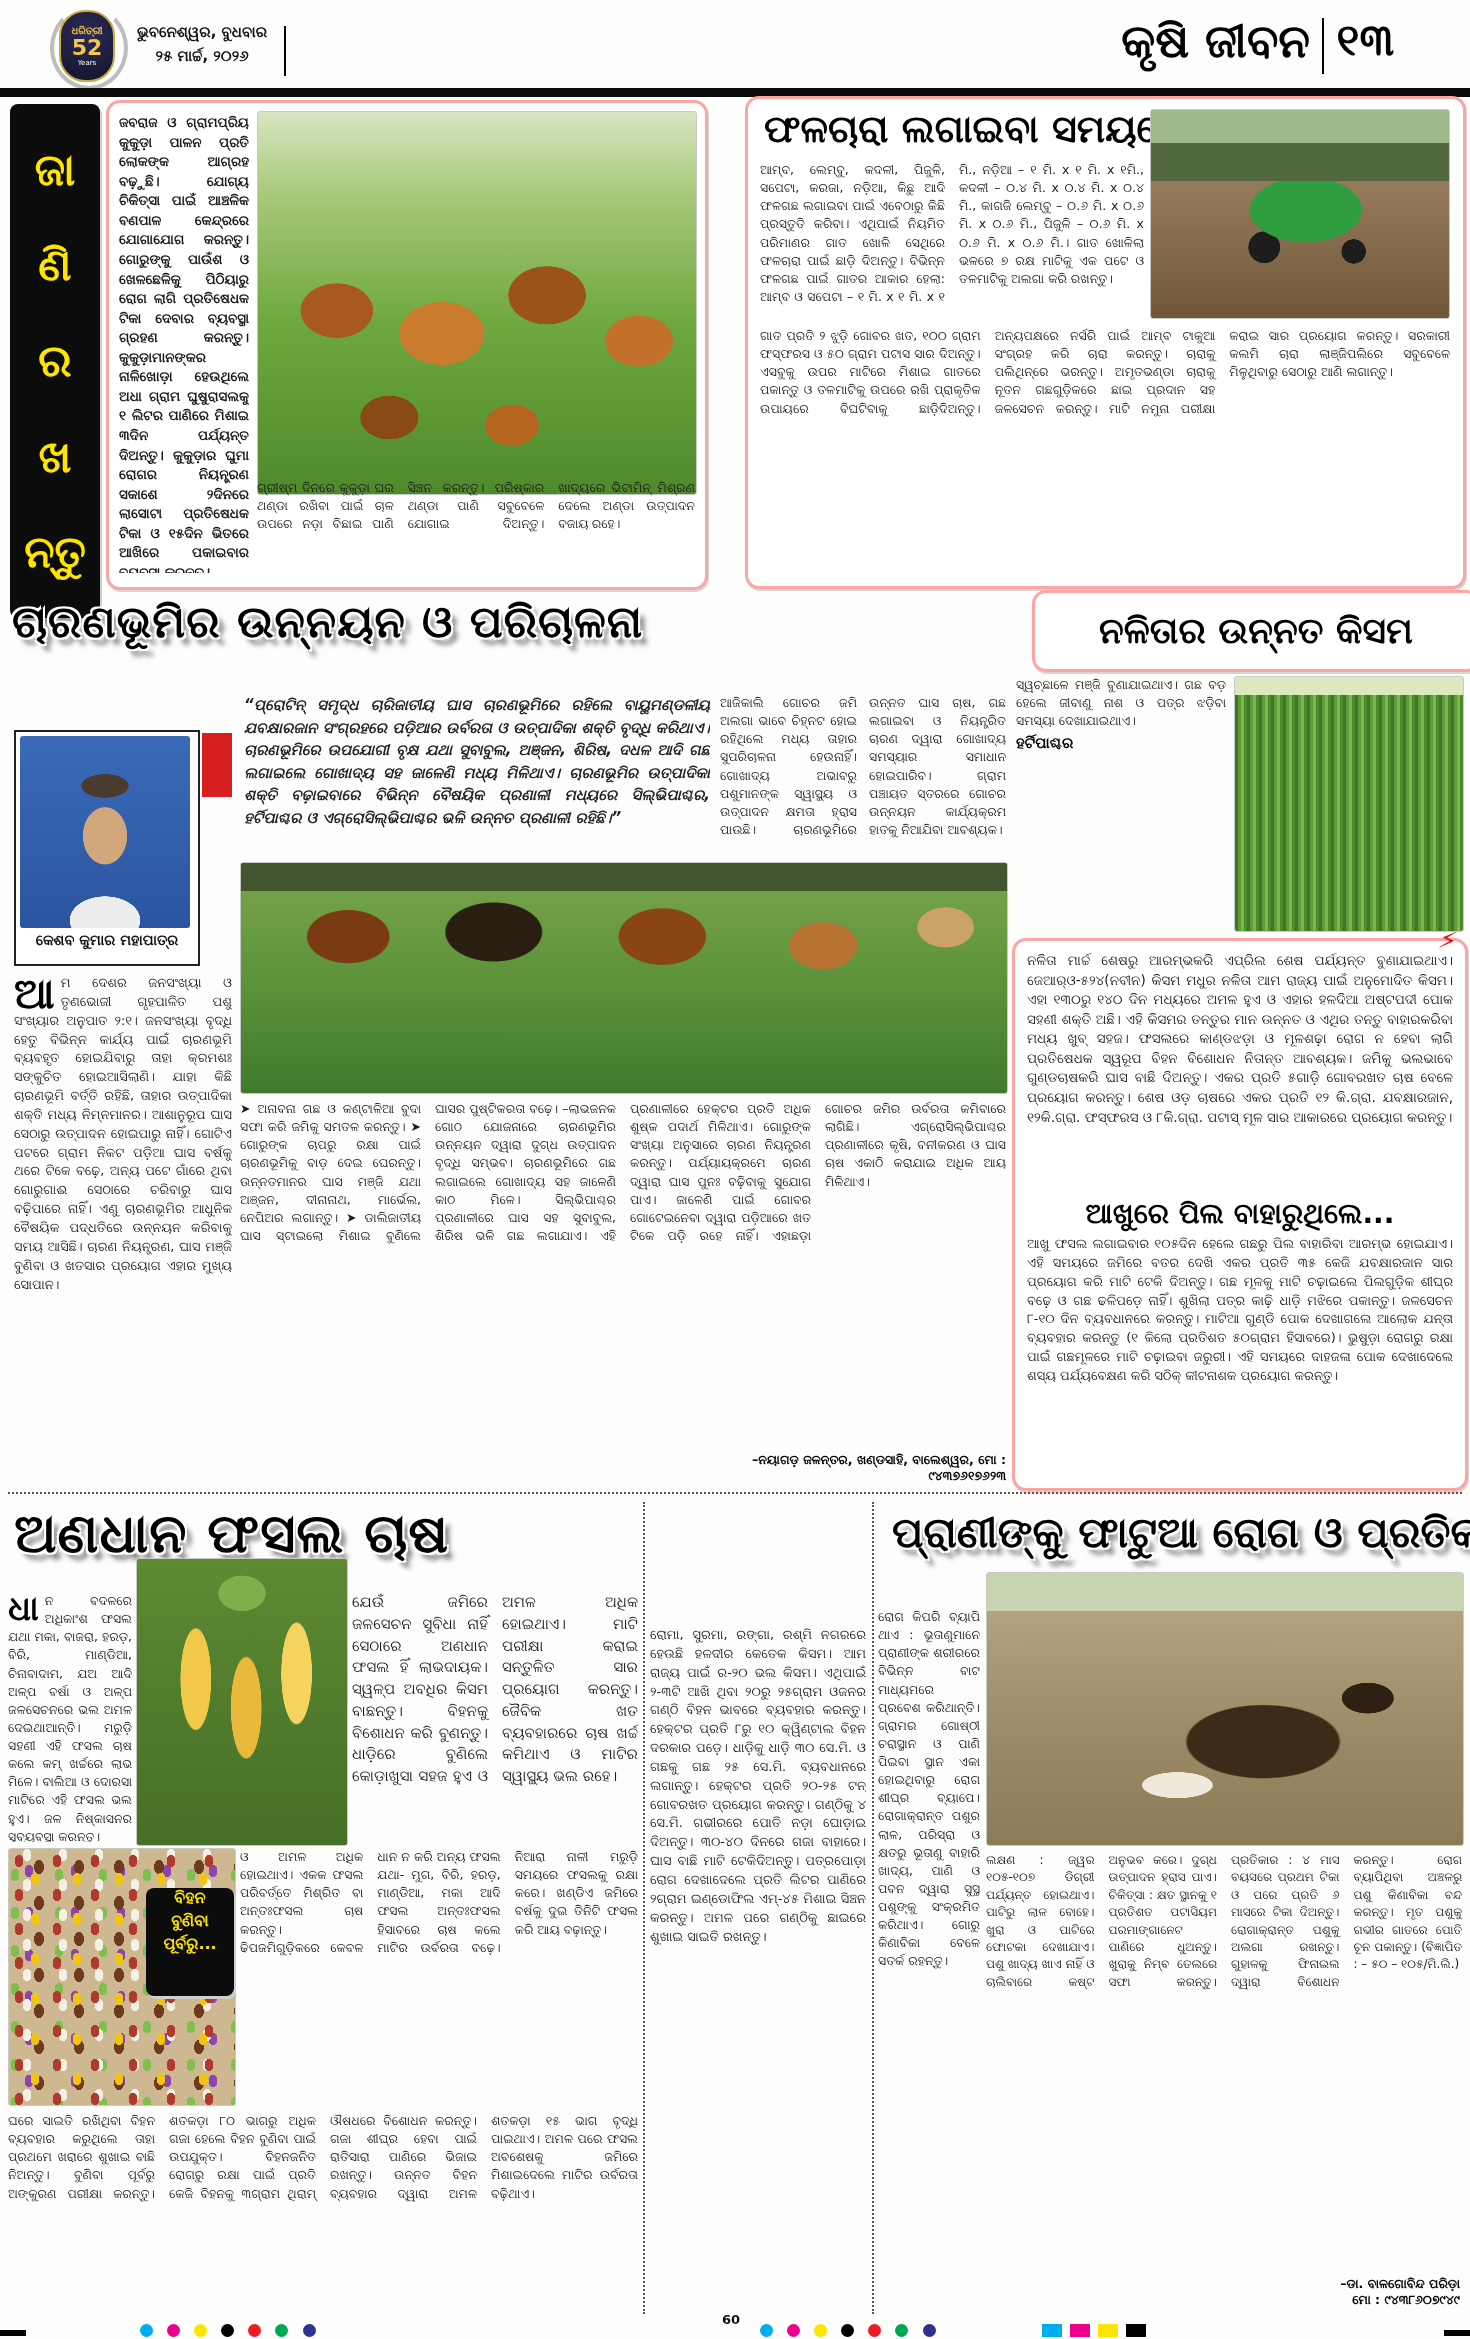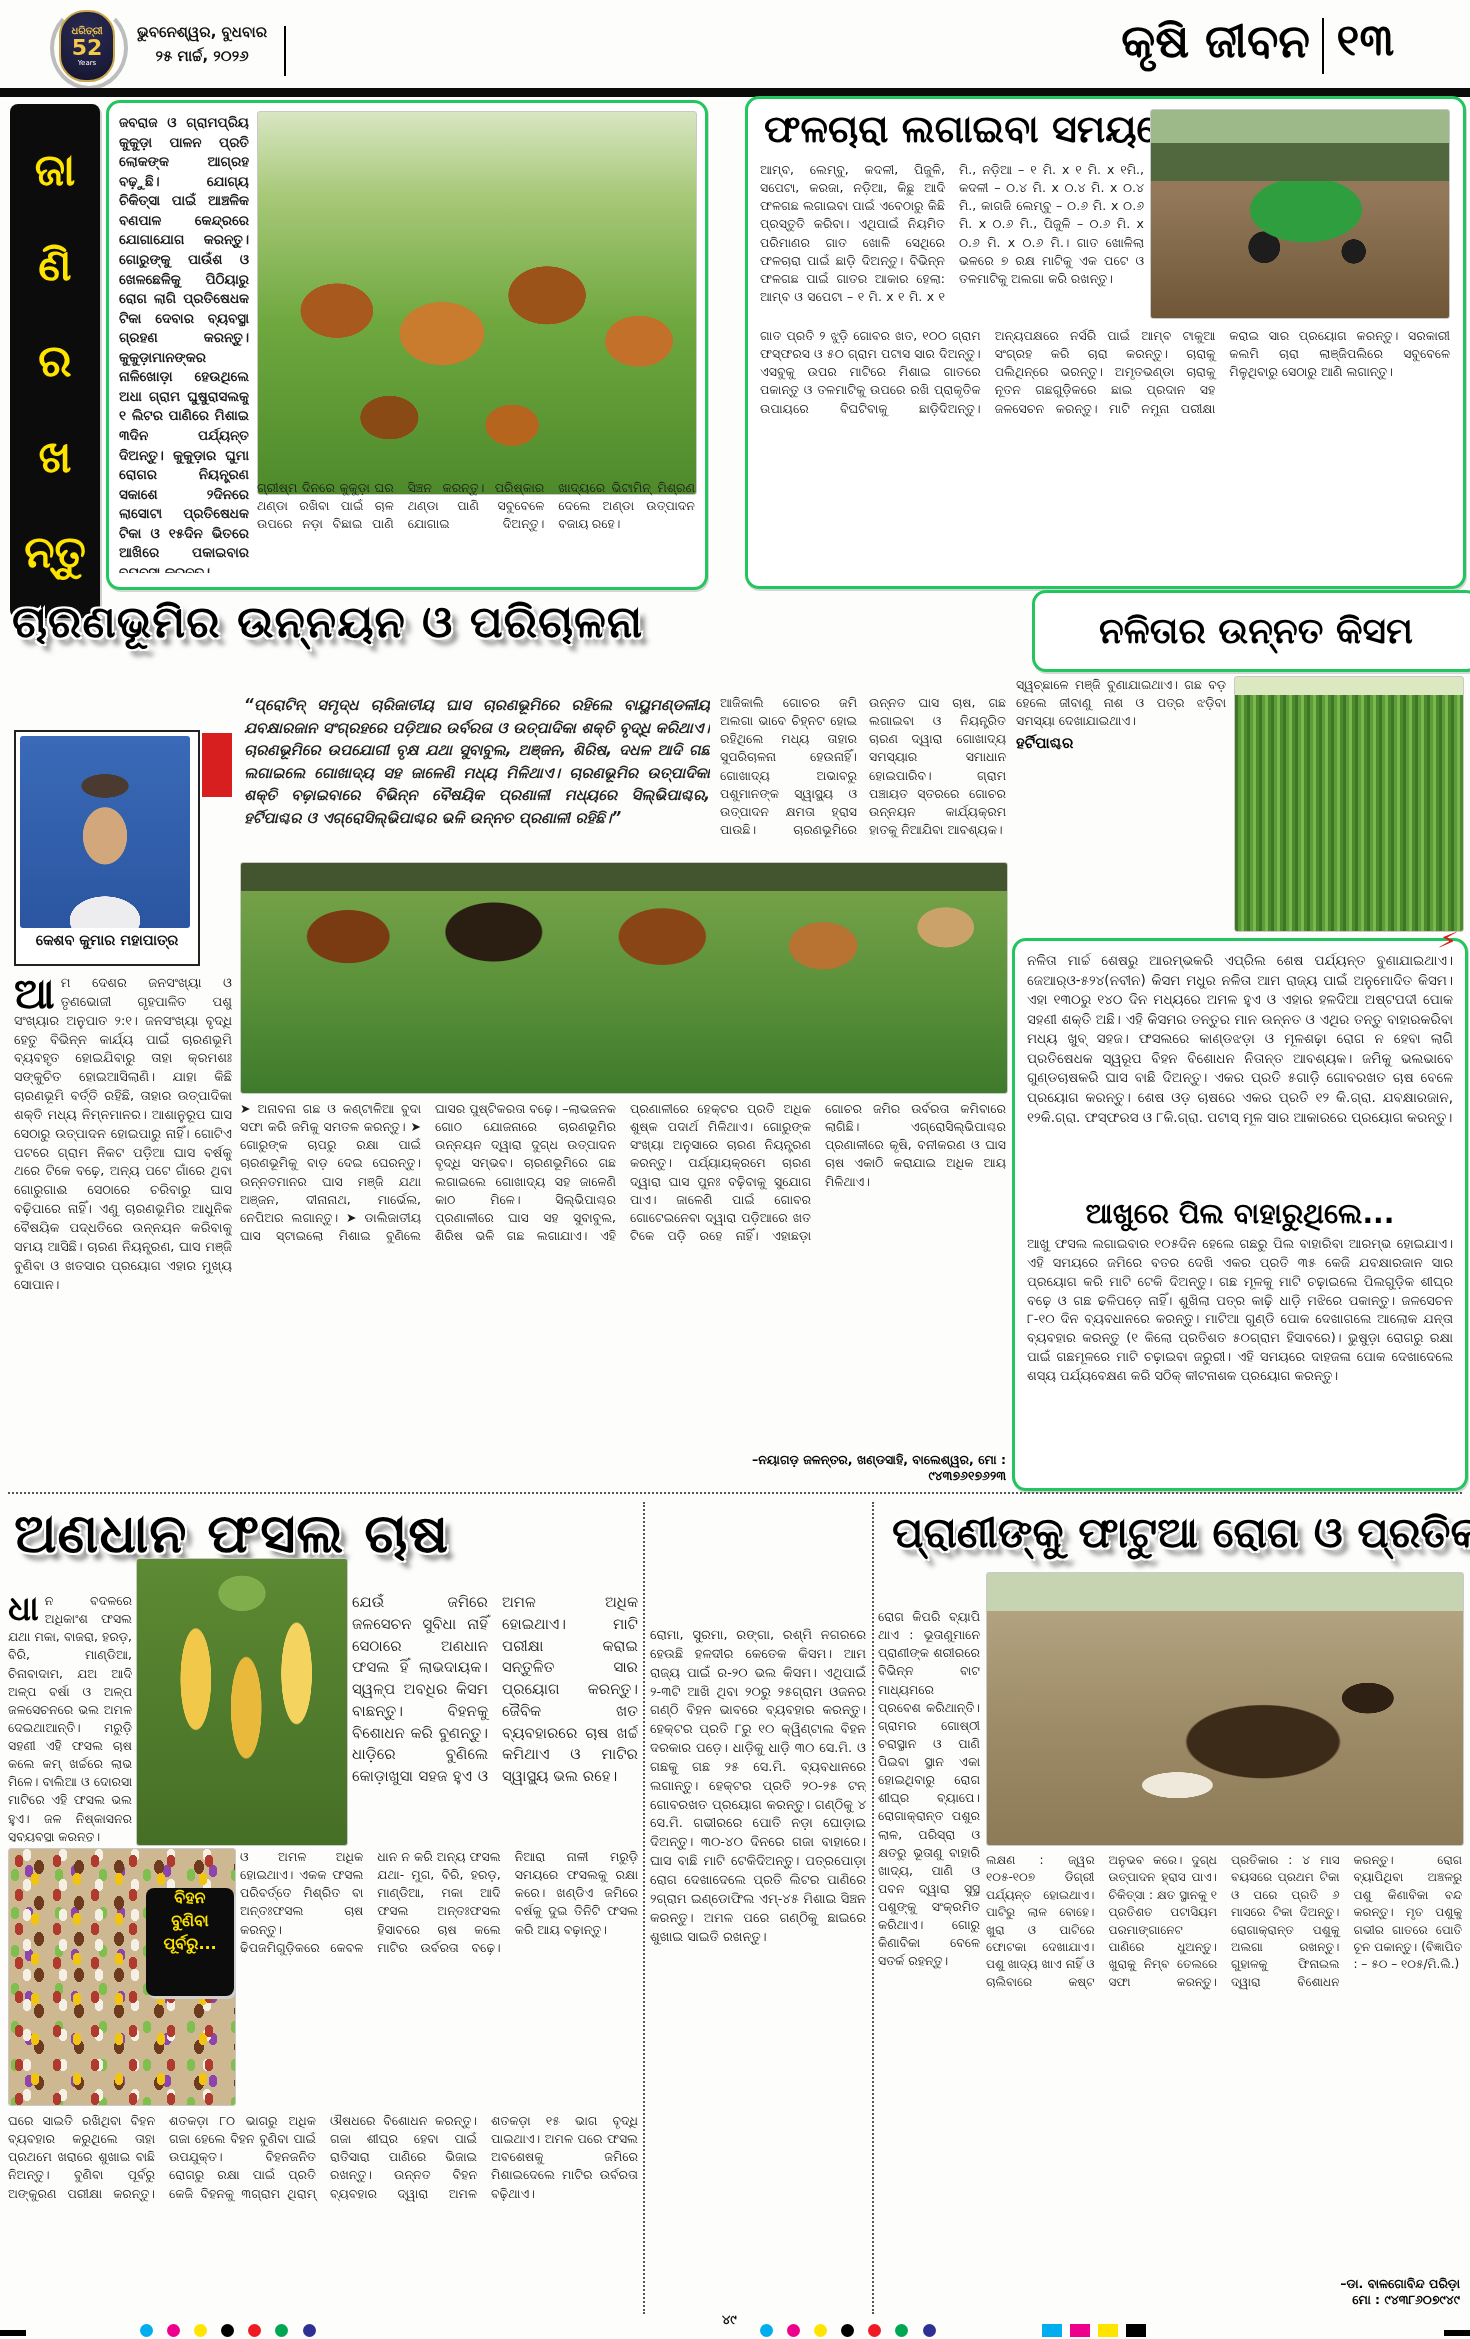--- a/index.html
+++ b/index.html
@@ -1,19 +1,19 @@
 <!DOCTYPE html>
 <html><head>
 <meta charset="utf-8">
 <style>
   html,body{margin:0;padding:0;background:#e8e8e4;}
   .page{position:relative;width:1470px;height:2339px;background:#fdfdfb;margin:0 auto;
         font-family:"DejaVu Sans","Liberation Sans",sans-serif;color:#111;overflow:hidden;}
   .abs{position:absolute;}
-  .panel{border:3px solid #22c55e;border-radius:14px;background:#fff;box-shadow:1px 2px 0 #d5d5d5;}
+  .panel{border:3px solid #fca5a5;border-radius:14px;background:#fff;box-shadow:1px 2px 0 #d5d5d5;}
   .body{font-size:13px;line-height:1.45;text-align:justify;color:#1a1a1a;overflow:hidden;word-break:break-word;}
   .cols2{column-count:2;column-gap:14px;}
   .cols3{column-count:3;column-gap:14px;}
   .cols4{column-count:4;column-gap:14px;}
   .headline-heavy{font-weight:bold;color:#000;white-space:nowrap;letter-spacing:1px;
     text-shadow:-2px -2px 0 #fff,2px -2px 0 #fff,-2px 2px 0 #fff,2px 2px 0 #fff,6px 7px 5px rgba(0,0,0,.5);}
   .headline-plain{font-weight:bold;color:#000;white-space:nowrap;}
   .photo{background-size:cover;border-radius:3px;border:1px solid #c9c9c9;}
   .dropcap{float:left;font-size:42px;line-height:.85;font-weight:bold;padding:2px 6px 0 0;color:#000;}
   .blackbox{background:#0c0c0c;border-radius:8px;box-shadow:2px 3px 0 #cfcfcf;}
@@ -192,21 +192,21 @@
          radial-gradient(60px 22px at 40% 78%, #efe9dc 0 58%, transparent 60%),
          linear-gradient(180deg,#b3a27f 14%,#9c8a66 60%,#8d7b58 100%);"></div>
 
   <div class="body cols4 abs" style="left:986px;top:1852px;width:476px;height:418px;font-size:12px;">ଲକ୍ଷଣ : ଜ୍ୱର ୧୦୫-୧୦୭ ଡିଗ୍ରୀ ପର୍ଯ୍ୟନ୍ତ ହୋଇଥାଏ। ପାଟିରୁ ଲାଳ ବୋହେ। ଖୁରା ଓ ପାଟିରେ ଫୋଟକା ଦେଖାଯାଏ। ପଶୁ ଖାଦ୍ୟ ଖାଏ ନାହିଁ ଓ ଚାଲିବାରେ କଷ୍ଟ ଅନୁଭବ କରେ। ଦୁଗ୍ଧ ଉତ୍ପାଦନ ହ୍ରାସ ପାଏ। ଚିକିତ୍ସା : କ୍ଷତ ସ୍ଥାନକୁ ୧ ପ୍ରତିଶତ ପଟାସିୟମ ପରମାଙ୍ଗାନେଟ ପାଣିରେ ଧୁଅନ୍ତୁ। ଖୁରାକୁ ନିମ୍ବ ତେଲରେ ସଫା କରନ୍ତୁ। ପ୍ରତିକାର : ୪ ମାସ ବୟସରେ ପ୍ରଥମ ଟିକା ଓ ପରେ ପ୍ରତି ୬ ମାସରେ ଟିକା ଦିଅନ୍ତୁ। ରୋଗାକ୍ରାନ୍ତ ପଶୁକୁ ଅଲଗା ରଖନ୍ତୁ। ଗୁହାଳକୁ ଫିନାଇଲ ଦ୍ୱାରା ବିଶୋଧନ କରନ୍ତୁ। ରୋଗ ବ୍ୟାପିଥିବା ଅଞ୍ଚଳରୁ ପଶୁ କିଣାବିକା ବନ୍ଦ କରନ୍ତୁ। ମୃତ ପଶୁକୁ ଗଭୀର ଗାତରେ ପୋତି ଚୂନ ପକାନ୍ତୁ। (ବିଜ୍ଞାପିତ : – ୫୦ – ୧୦୫/ମି.ଲି.)</div>
 
   <div class="abs sig" style="left:1150px;top:2276px;width:310px;">
     <div>–ଡା. ବାଳଗୋବିନ୍ଦ ପରିଡ଼ା</div>
     <div>ମୋ : ୯୪୩୮୬୦୭୯୪୯</div>
   </div>
 
-  <div class="abs" style="left:722px;top:2312px;font-size:13px;font-weight:bold;">୪୯</div>
+  <div class="abs" style="left:722px;top:2312px;font-size:13px;font-weight:bold;">60</div>
 
   <div class="abs" style="left:140px;top:2322px;">
     <span class="regdot" style="background:#00aeef;"></span>
     <span class="regdot" style="background:#ec008c;"></span>
     <span class="regdot" style="background:#ffe400;"></span>
     <span class="regdot" style="background:#000;"></span>
     <span class="regdot" style="background:#ed1c24;"></span>
     <span class="regdot" style="background:#00a651;"></span>
     <span class="regdot" style="background:#2e3192;"></span>
   </div>

